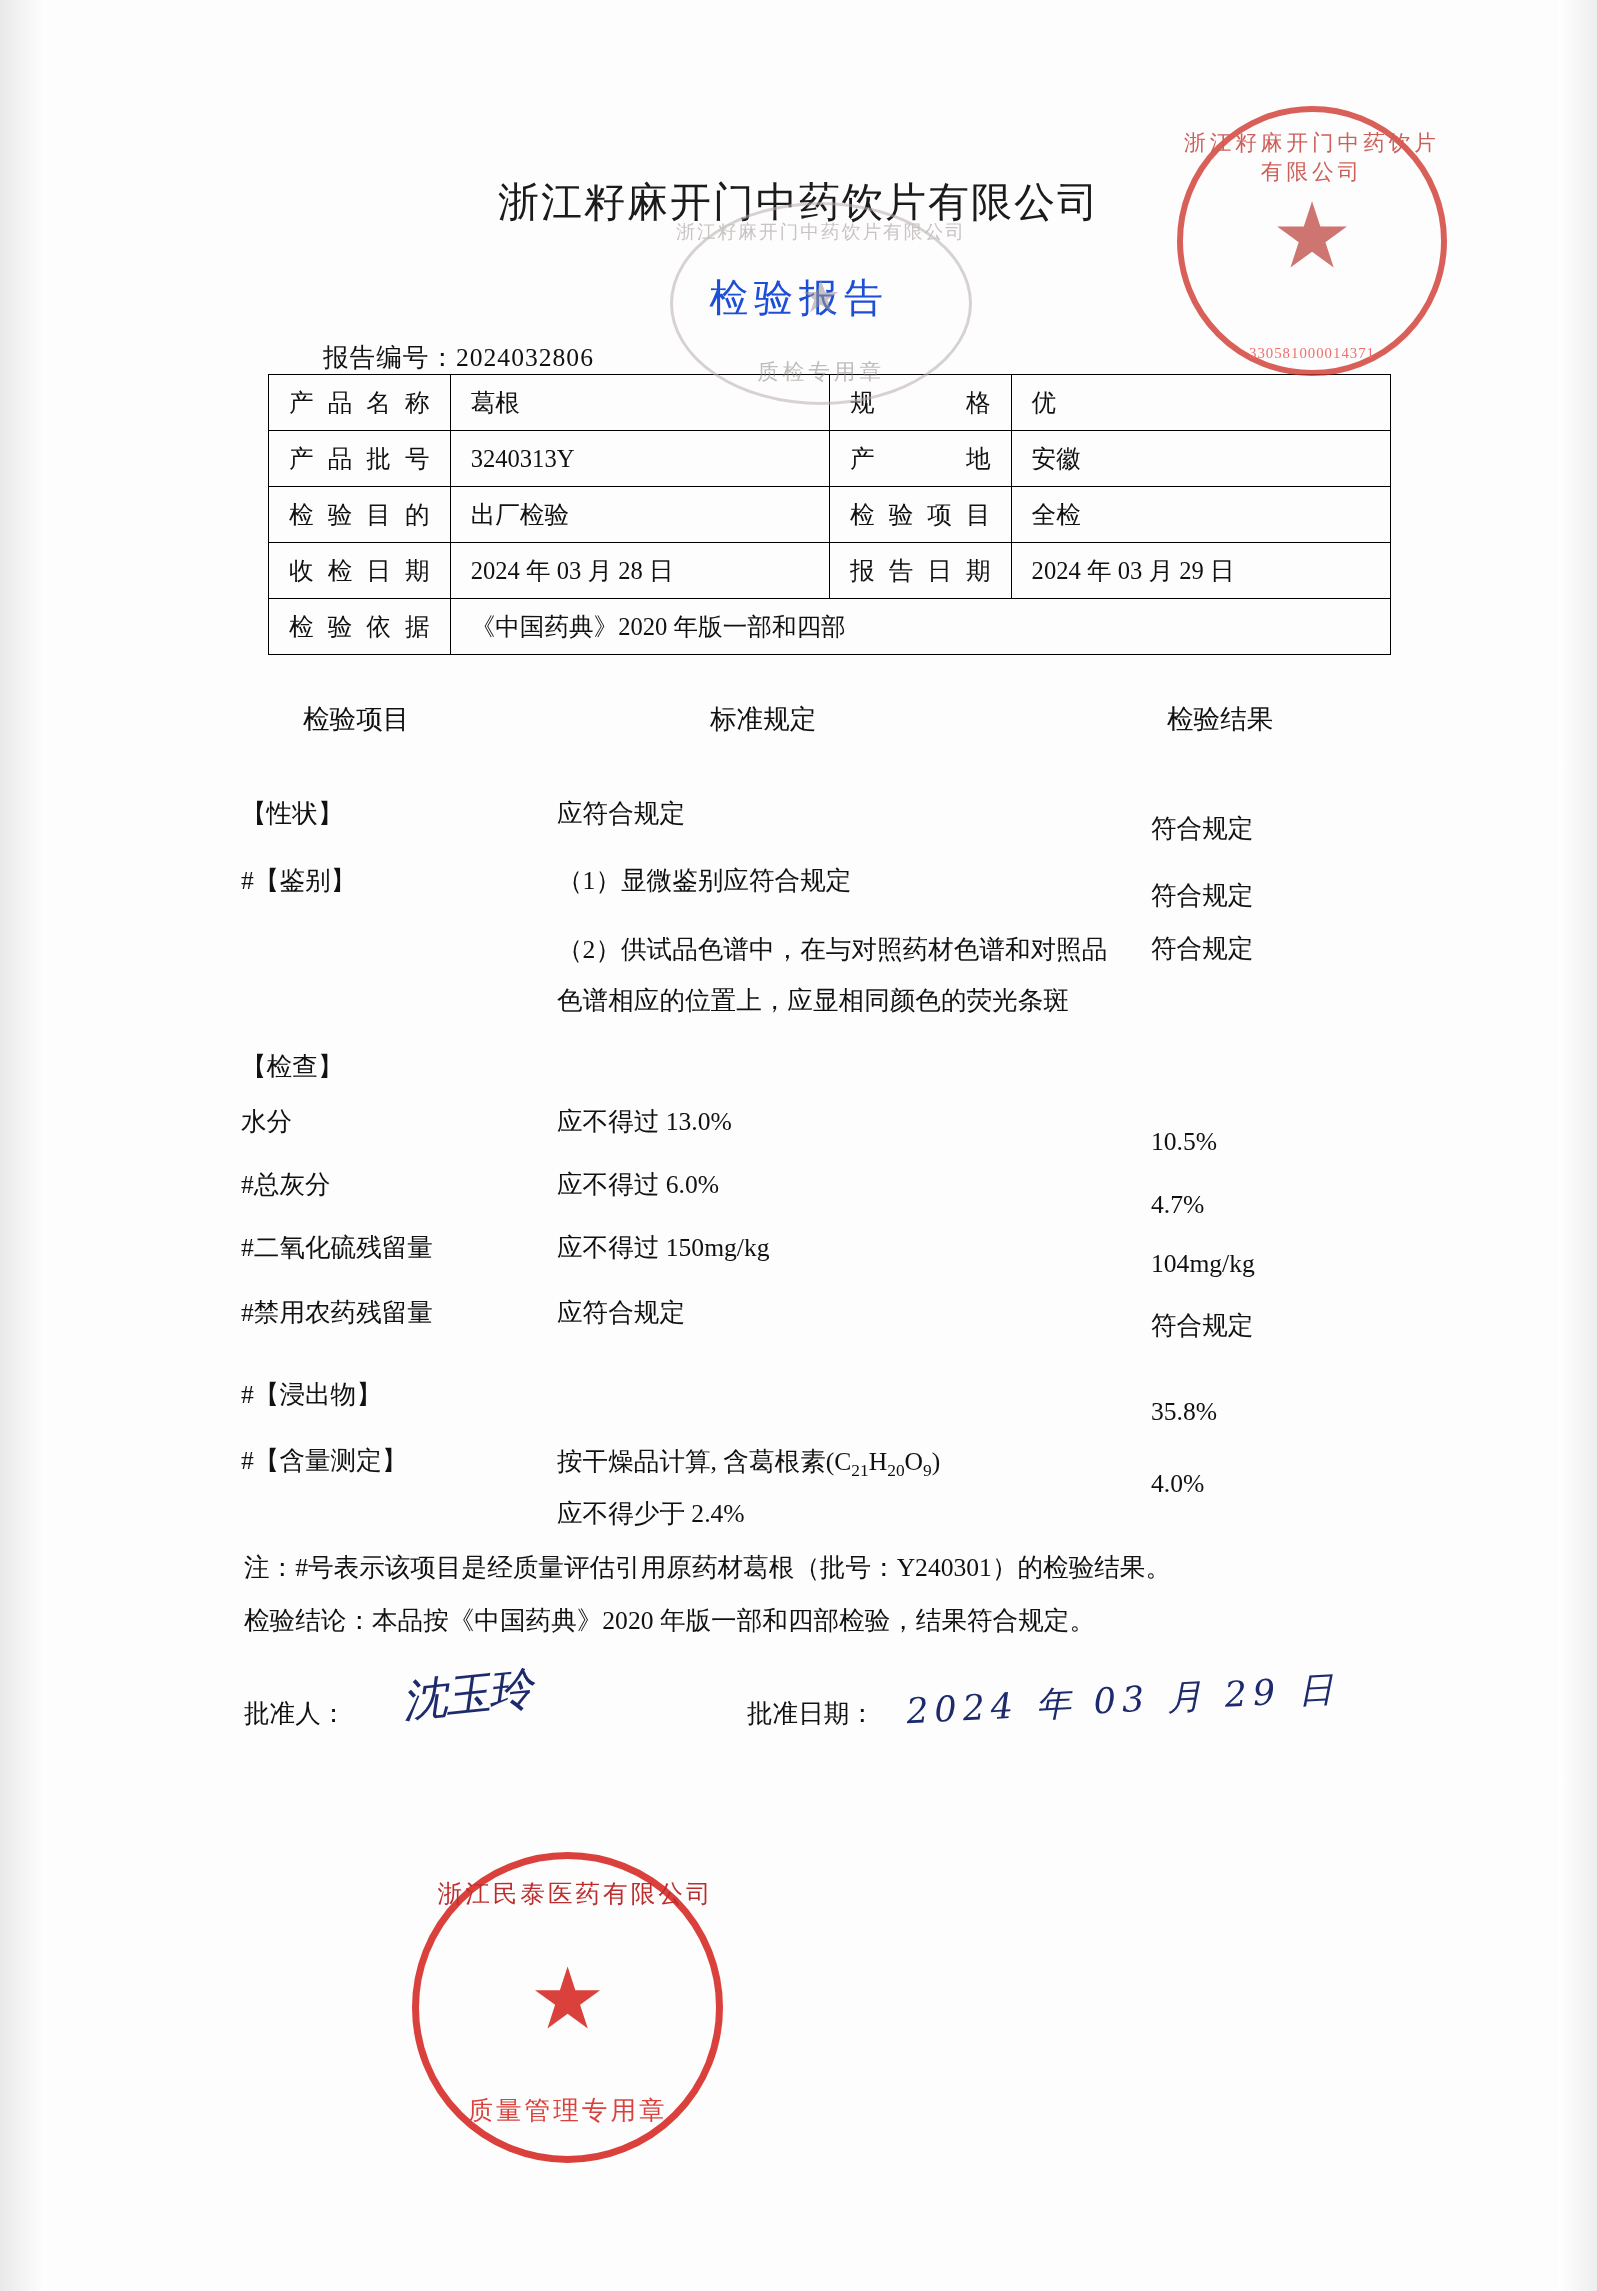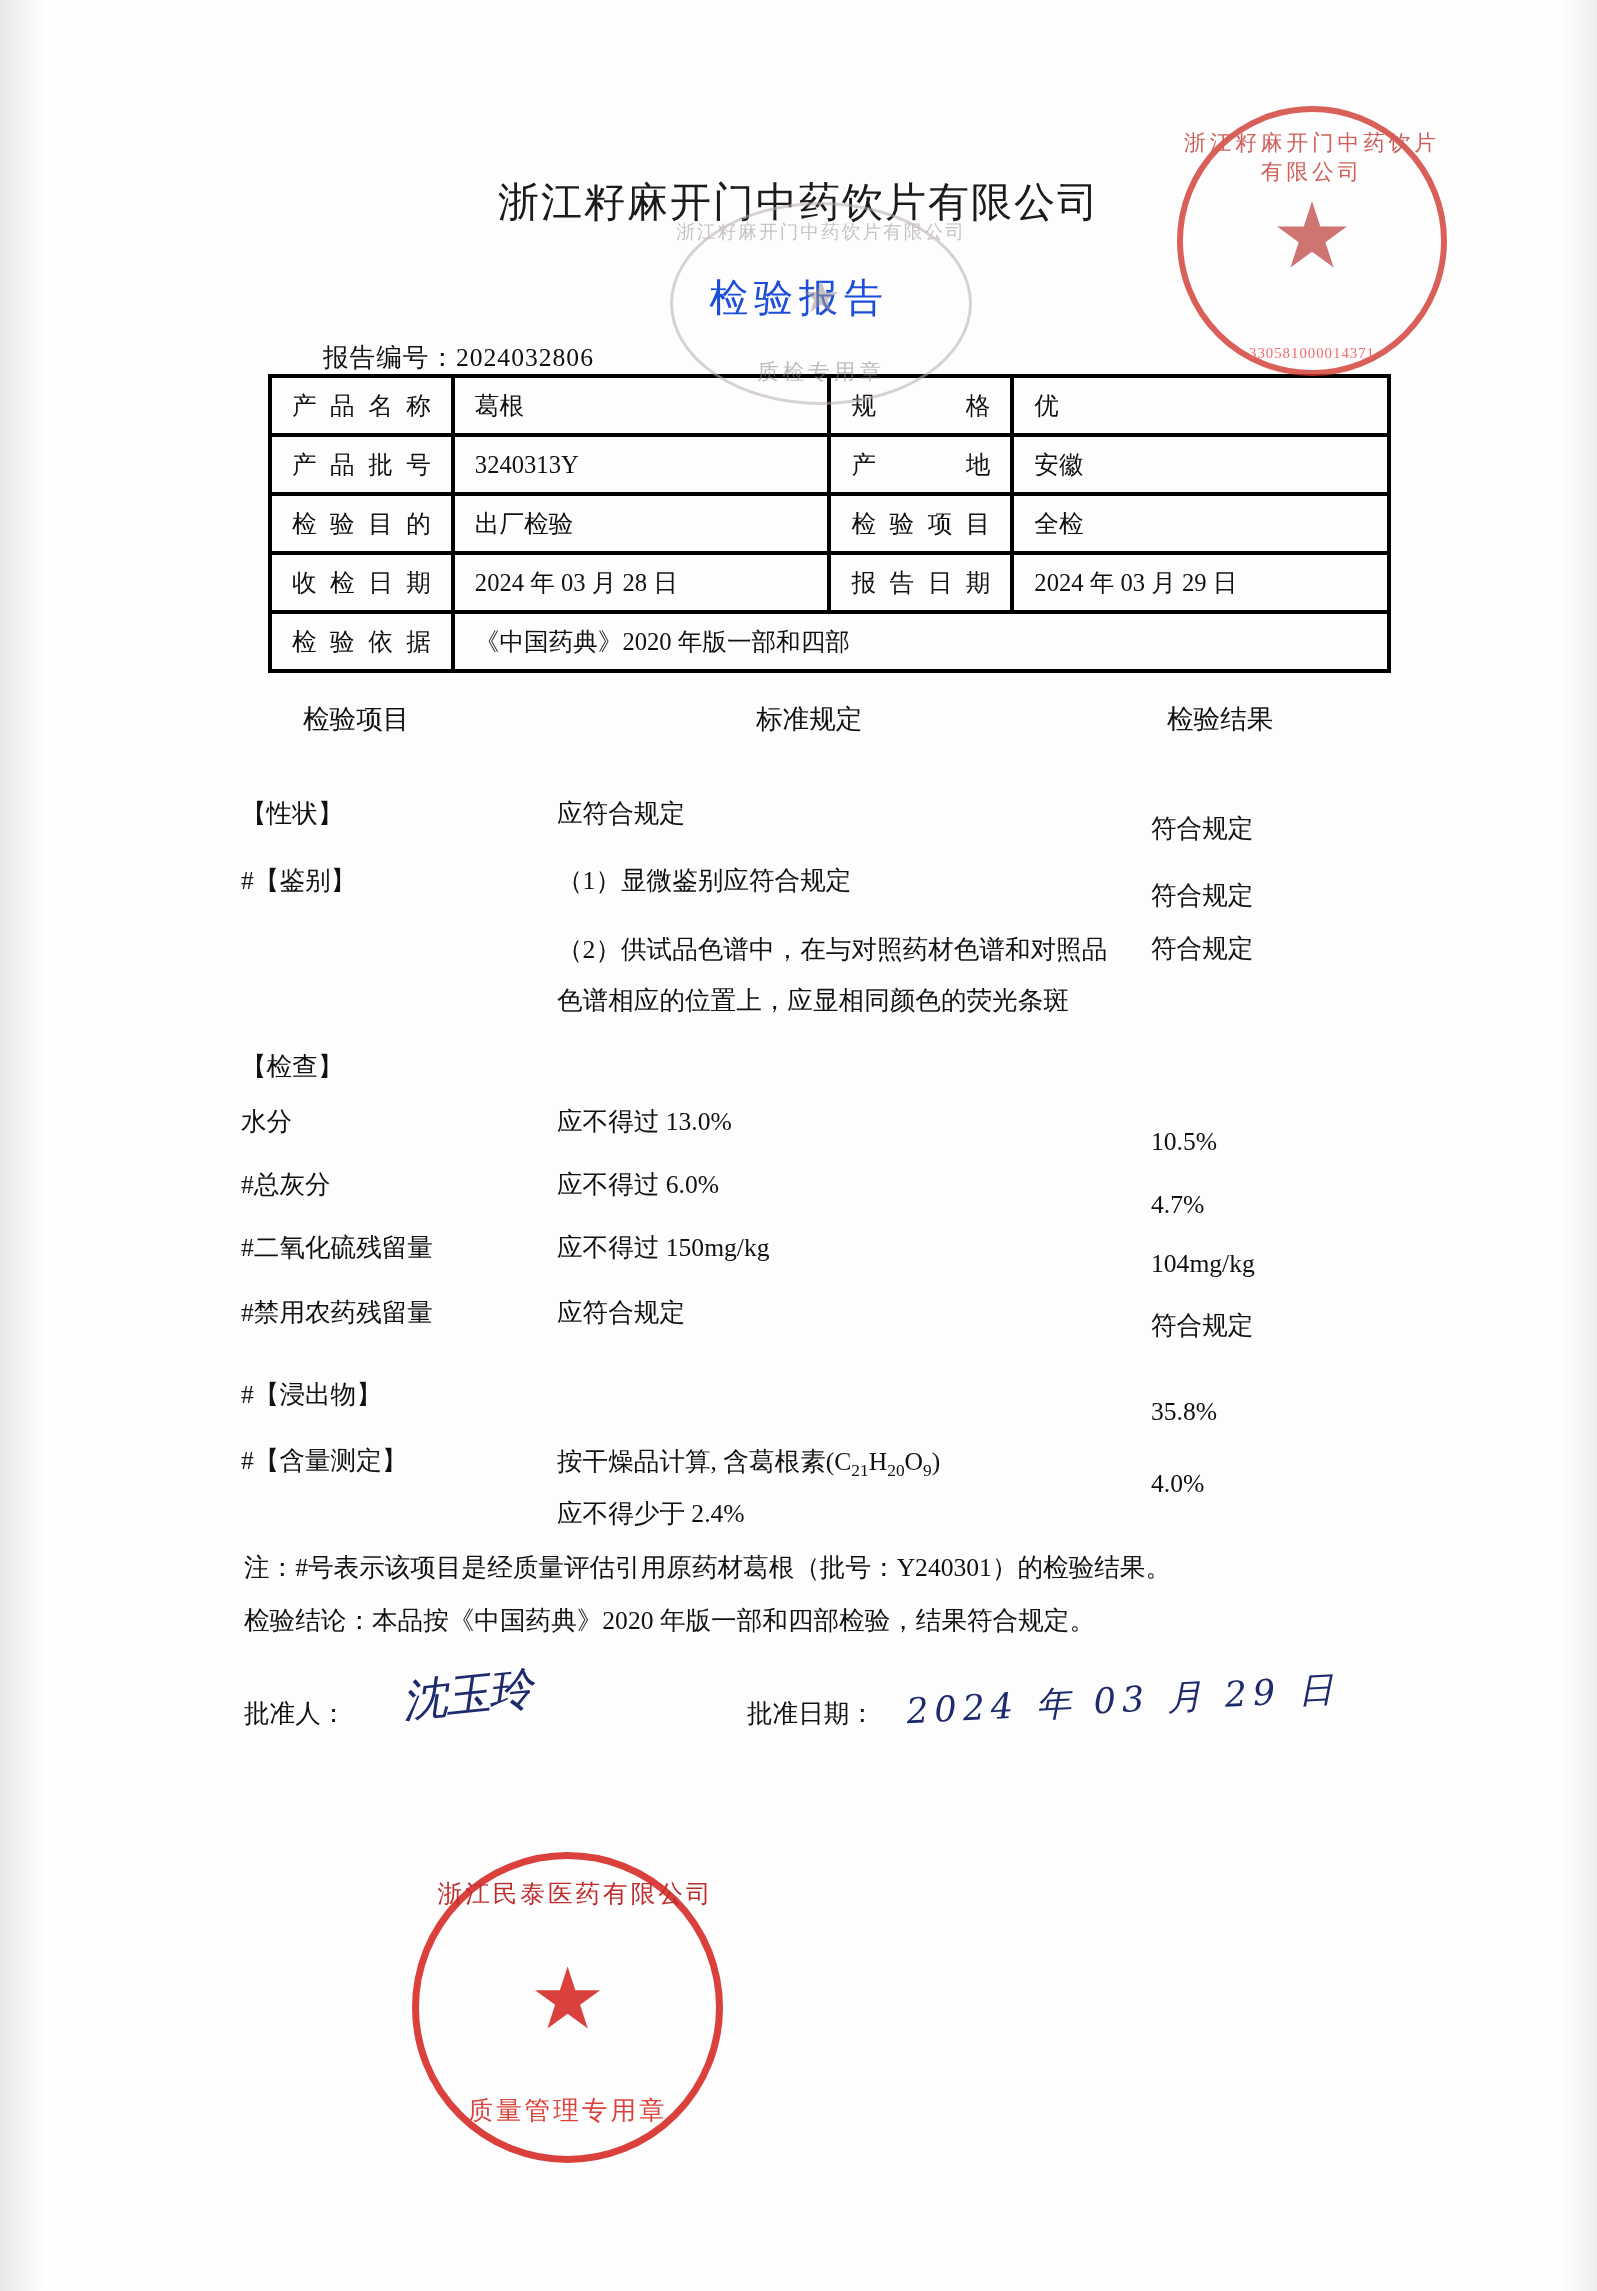--- a/index.html
+++ b/index.html
@@ -75,21 +75,21 @@
   
   table.info {
     position: absolute;
     left: 268px;
     top: 374px;
     width: 1123px;
     border-collapse: collapse;
     font-size: 24.6px;
   }
   table.info td {
-    border: 4px solid #000000;
+    border: 1px solid #000000;
     height: 51px;
     padding: 2px 20px;
     vertical-align: middle;
     white-space: nowrap;
   }
   td.lbl {
     width: 158px;
     text-align: justify;
     text-align-last: justify;
     padding-left: 21.7px;
@@ -102,21 +102,21 @@
     width: 946px;
   }
 
   
   .res-head {
     position: absolute;
     font-size: 26.6px;
     top: 701px;
   }
   .res-head.c1 { left: 303px; }
-  .res-head.c2 { left: 756px; text-align: right; }
+  .res-head.c2 { left: 710px; text-align: right; }
   .res-head.c3 { left: 1167px; }
 
   .row-item {
     position: absolute;
     font-size: 25.6px;
     line-height: 41px;
   }
   .col-item { left: 241px; width: 296px; }
   .col-std  { left: 557px; width: 552px; }
   .col-res  { left: 1151px; width: 256px; }

